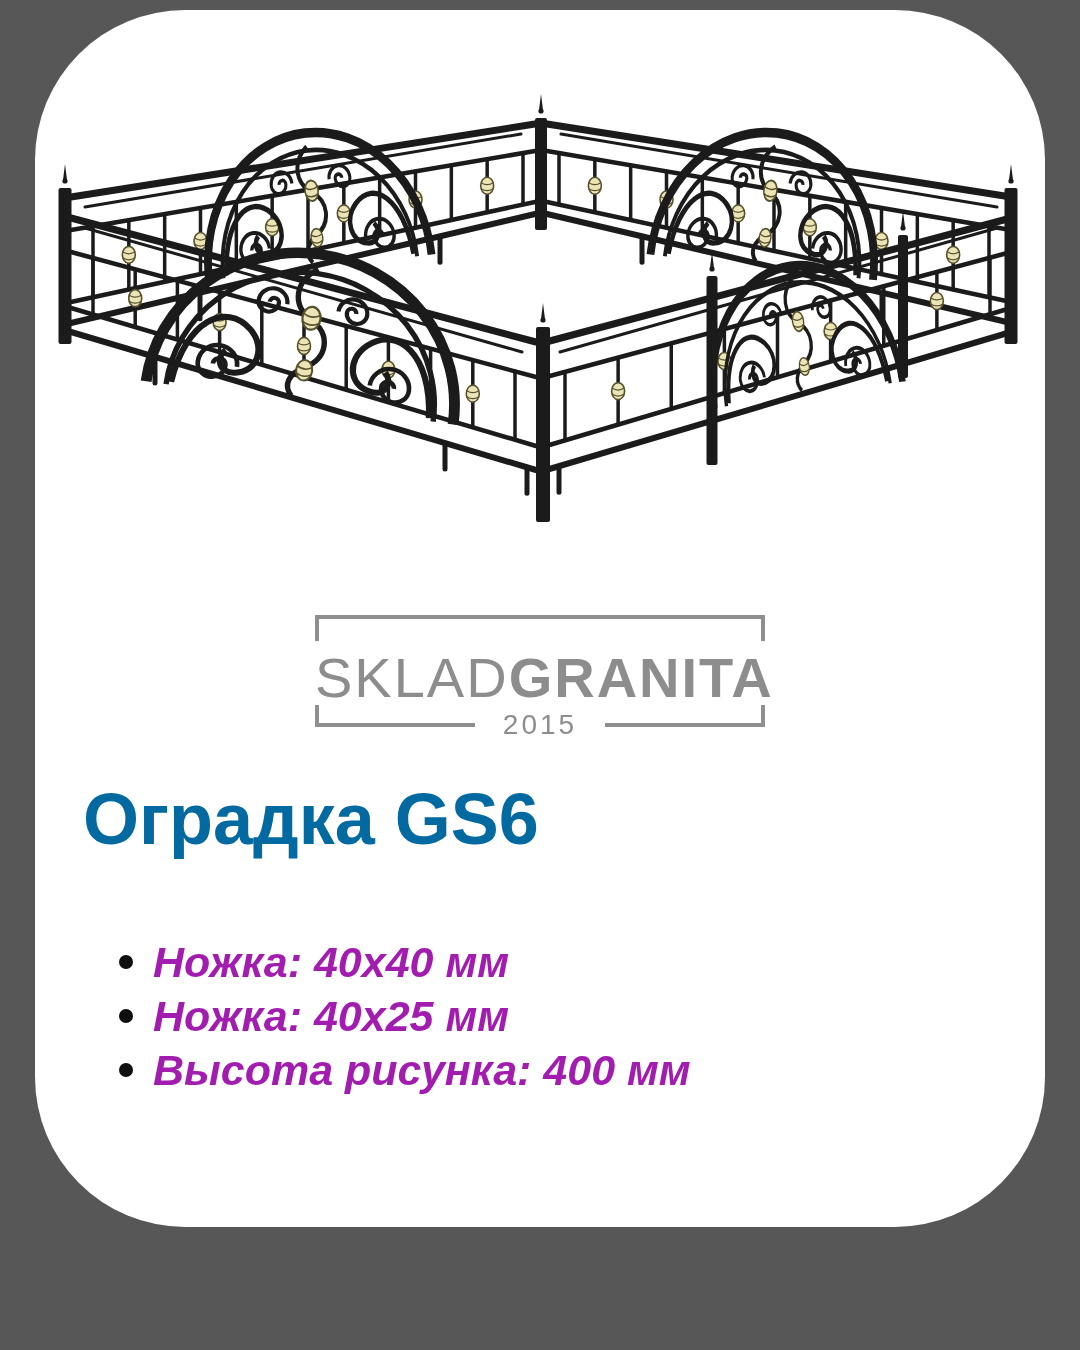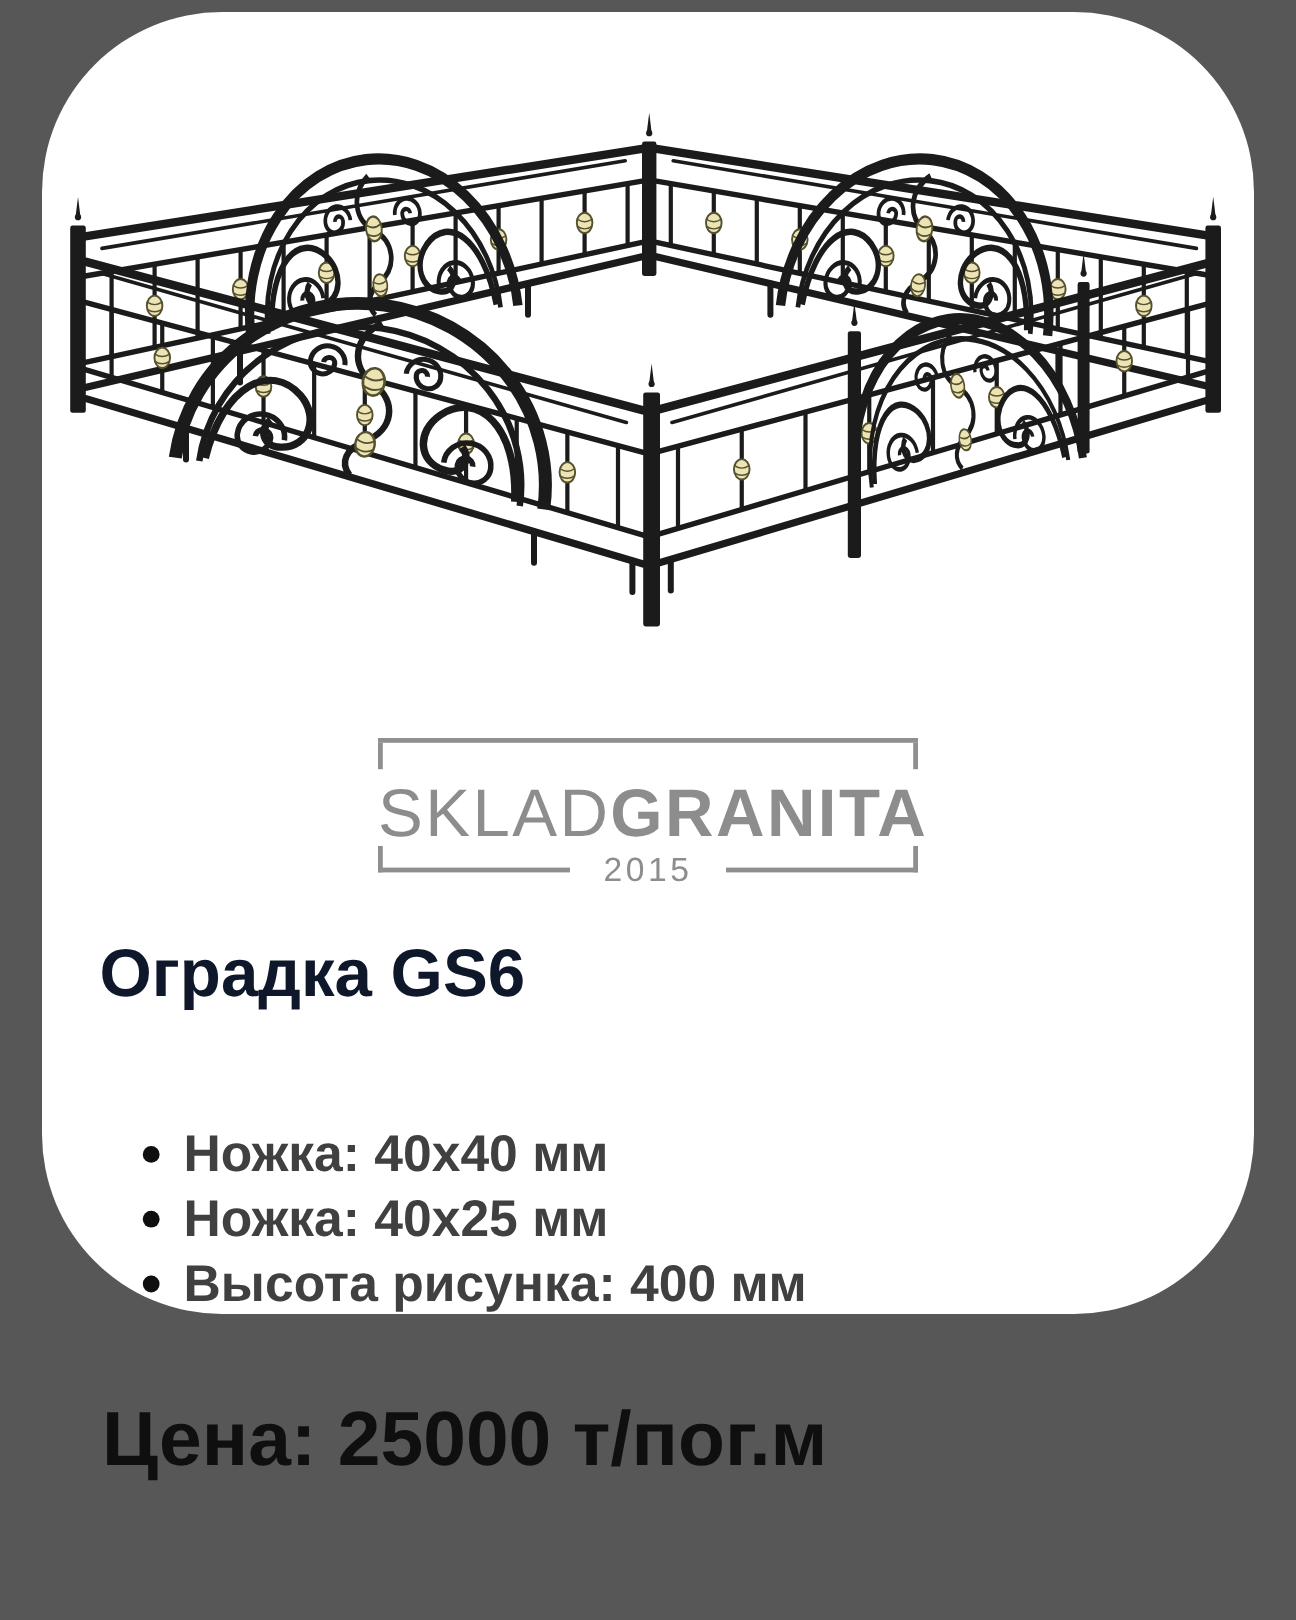--- a/index.html
+++ b/index.html
@@ -2,21 +2,21 @@
 <html><head>
 <meta charset="utf-8">
 <style>
   html,body{margin:0;padding:0;}
   body{
     width:1080px;height:1350px;overflow:hidden;position:relative;
     background:#575757;
     font-family:"Liberation Sans", sans-serif;
   }
   .card{
-    position:absolute;left:35px;top:10px;width:1010px;height:1085px;
+    position:absolute;left:35px;top:10px;width:1010px;height:1217px;
     background:#ffffff;border-radius:150px;
   }
   .fence-wrap{
     position:absolute;left:0;top:70px;width:1010px;height:520px;
   }
   
   .logo{
     position:absolute;left:50%;top:605px;transform:translateX(-50%);
     width:450px;height:112px;
   }
@@ -38,29 +38,29 @@
   }
   .logo-text .light{font-weight:400;}
   .logo-text .bold{font-weight:700;}
   .logo-year{
     position:absolute;left:0;right:0;bottom:-14px;text-align:center;
     font-size:28px;color:#8d8d8d;letter-spacing:3px;font-weight:400;
   }
   
   .title{
     position:absolute;left:48px;top:768px;
-    font-size:56px;font-weight:700;color:#0f172a;letter-spacing:0;
+    font-size:72px;font-weight:700;color:#0369a1;letter-spacing:0;
     white-space:nowrap;
   }
   .specs{
     position:absolute;left:84px;top:925px;list-style:none;margin:0;padding:0;
   }
   .specs li{
     display:flex;align-items:center;height:54px;
-    font-size:43px;font-weight:700;color:#404040;white-space:nowrap;
+    font-size:43px;font-weight:700;color:#a21caf;white-space:nowrap;font-style:italic;
   }
   .dot{
     width:14px;height:14px;border-radius:50%;background:#0f0f0f;
     margin-right:20px;flex:0 0 auto;
   }
   .price{
     position:absolute;left:50px;top:1152px;
     font-size:64px;font-weight:700;color:#0f0f0f;white-space:nowrap;
   }
 </style>
@@ -236,14 +236,13 @@
     <li>
       <span class="dot"></span>
       <span>Ножка: 40х25 мм</span>
     </li>
     <li>
       <span class="dot"></span>
       <span>Высота рисунка: 400 мм</span>
     </li>
   </ul>
 
-  <div class="price">Цена: 25000 т/пог.м</div>
 </div>
 
 </body></html>

